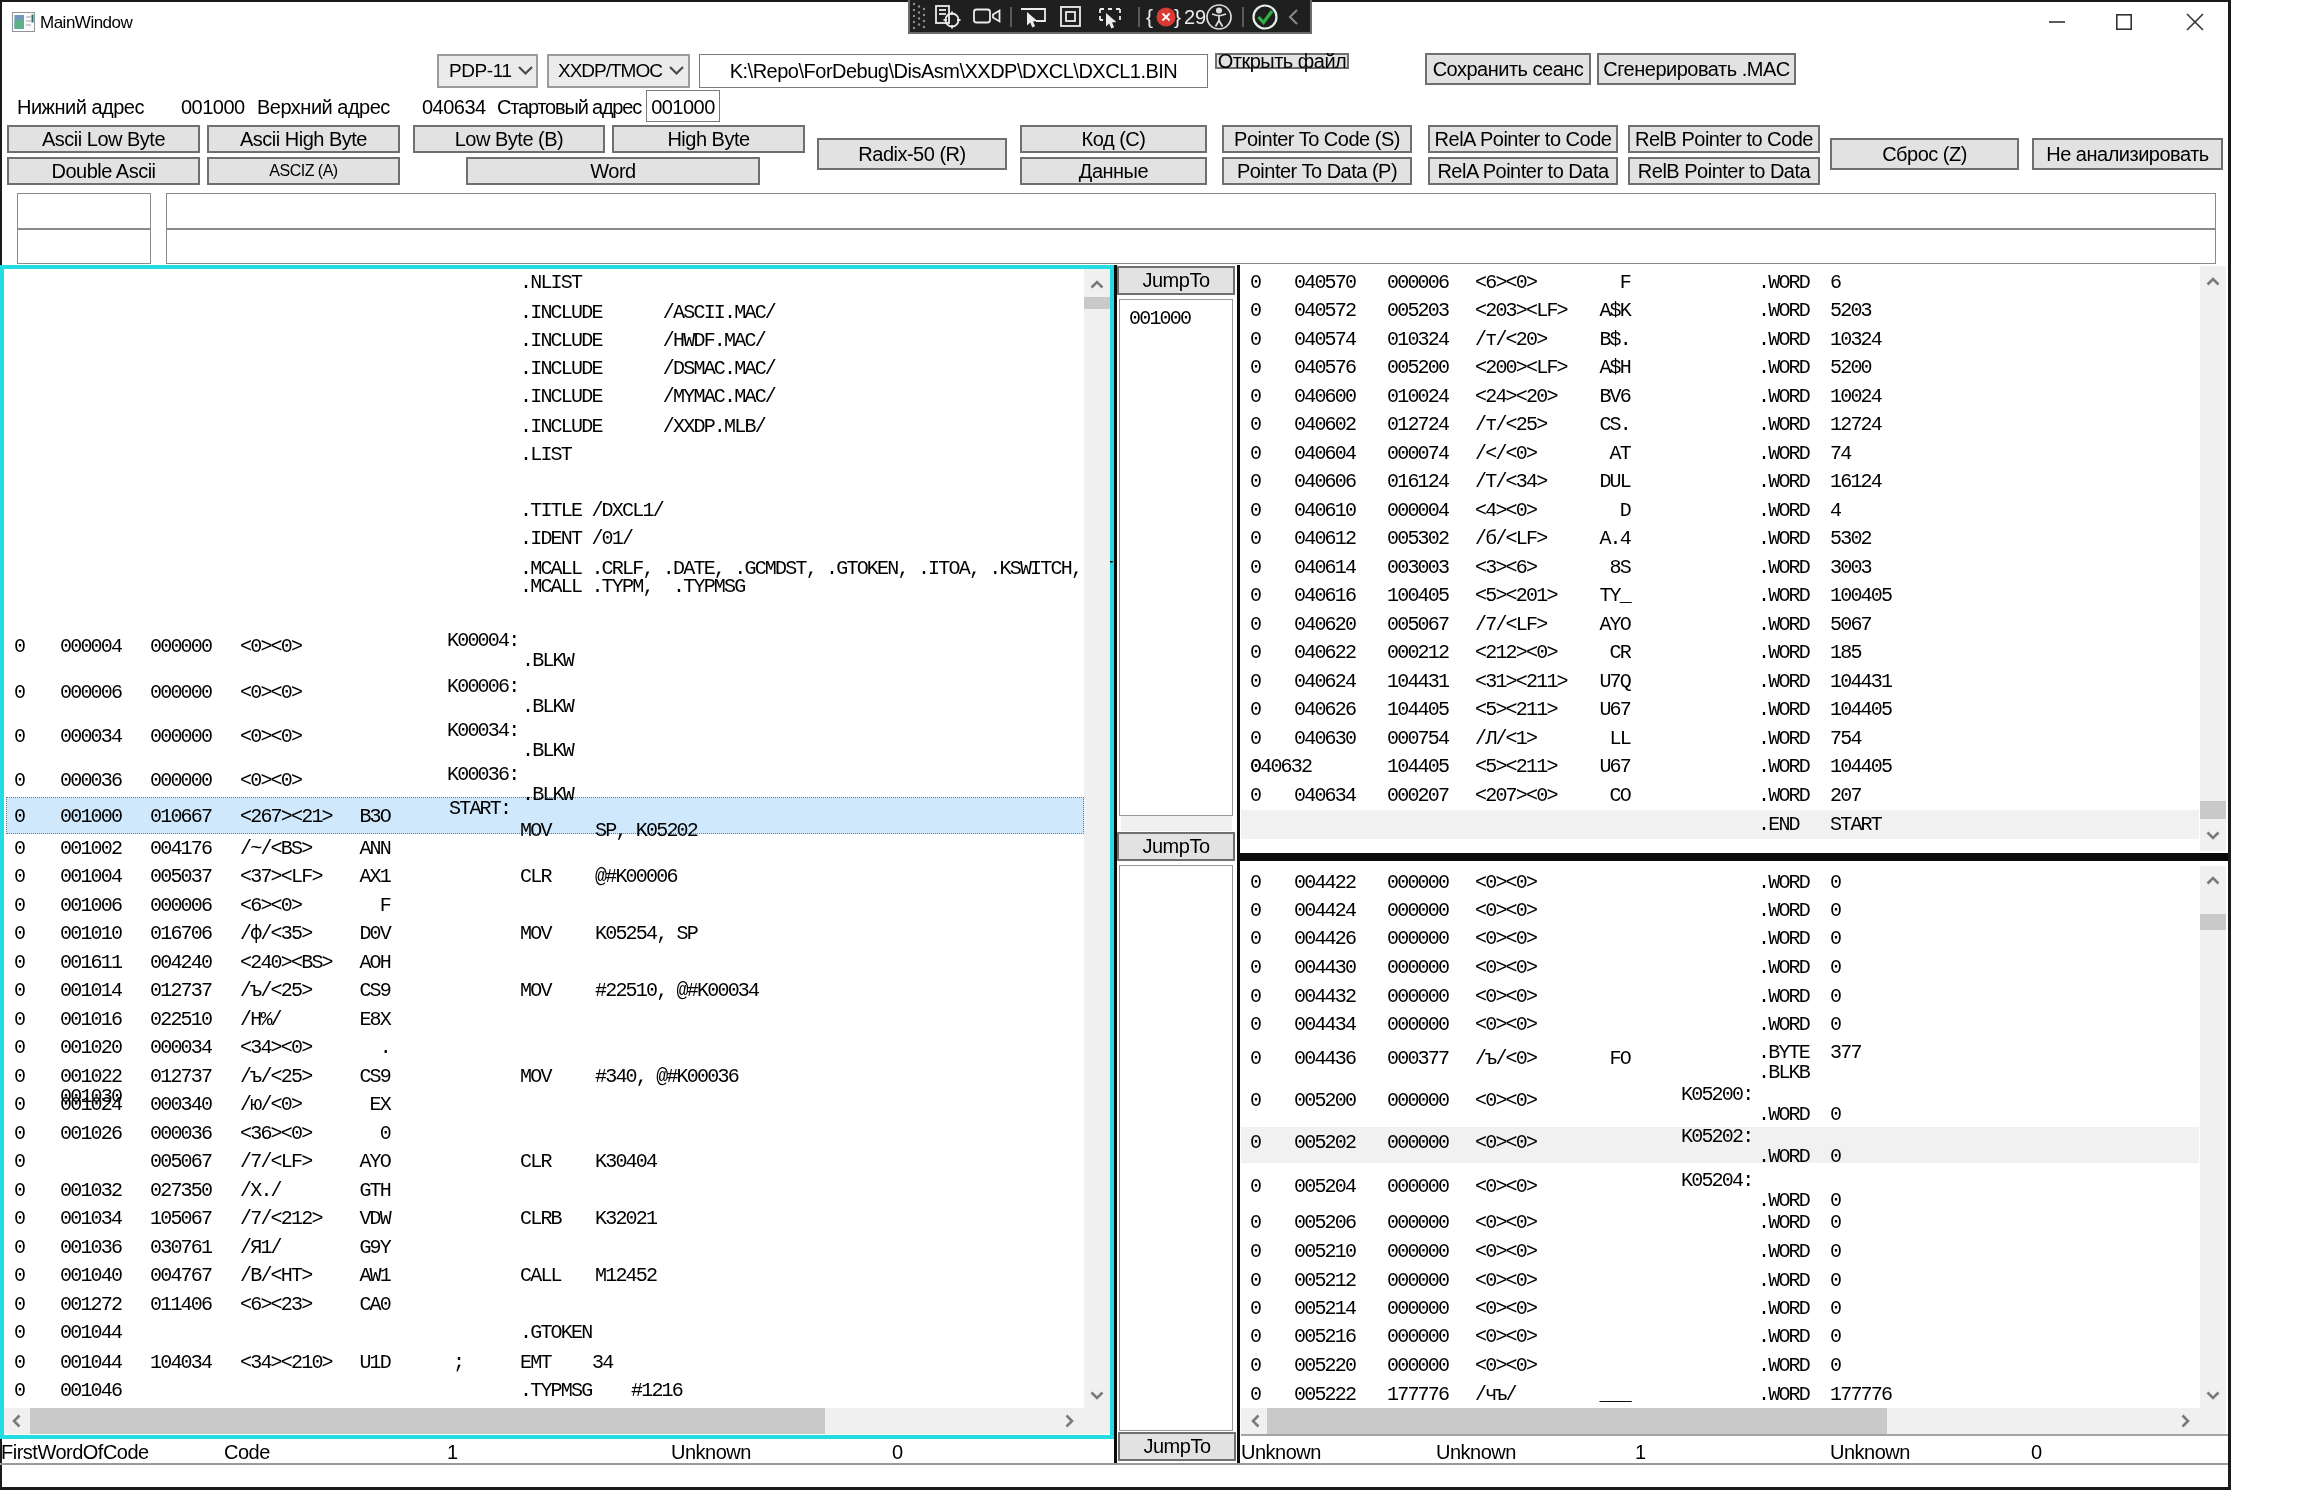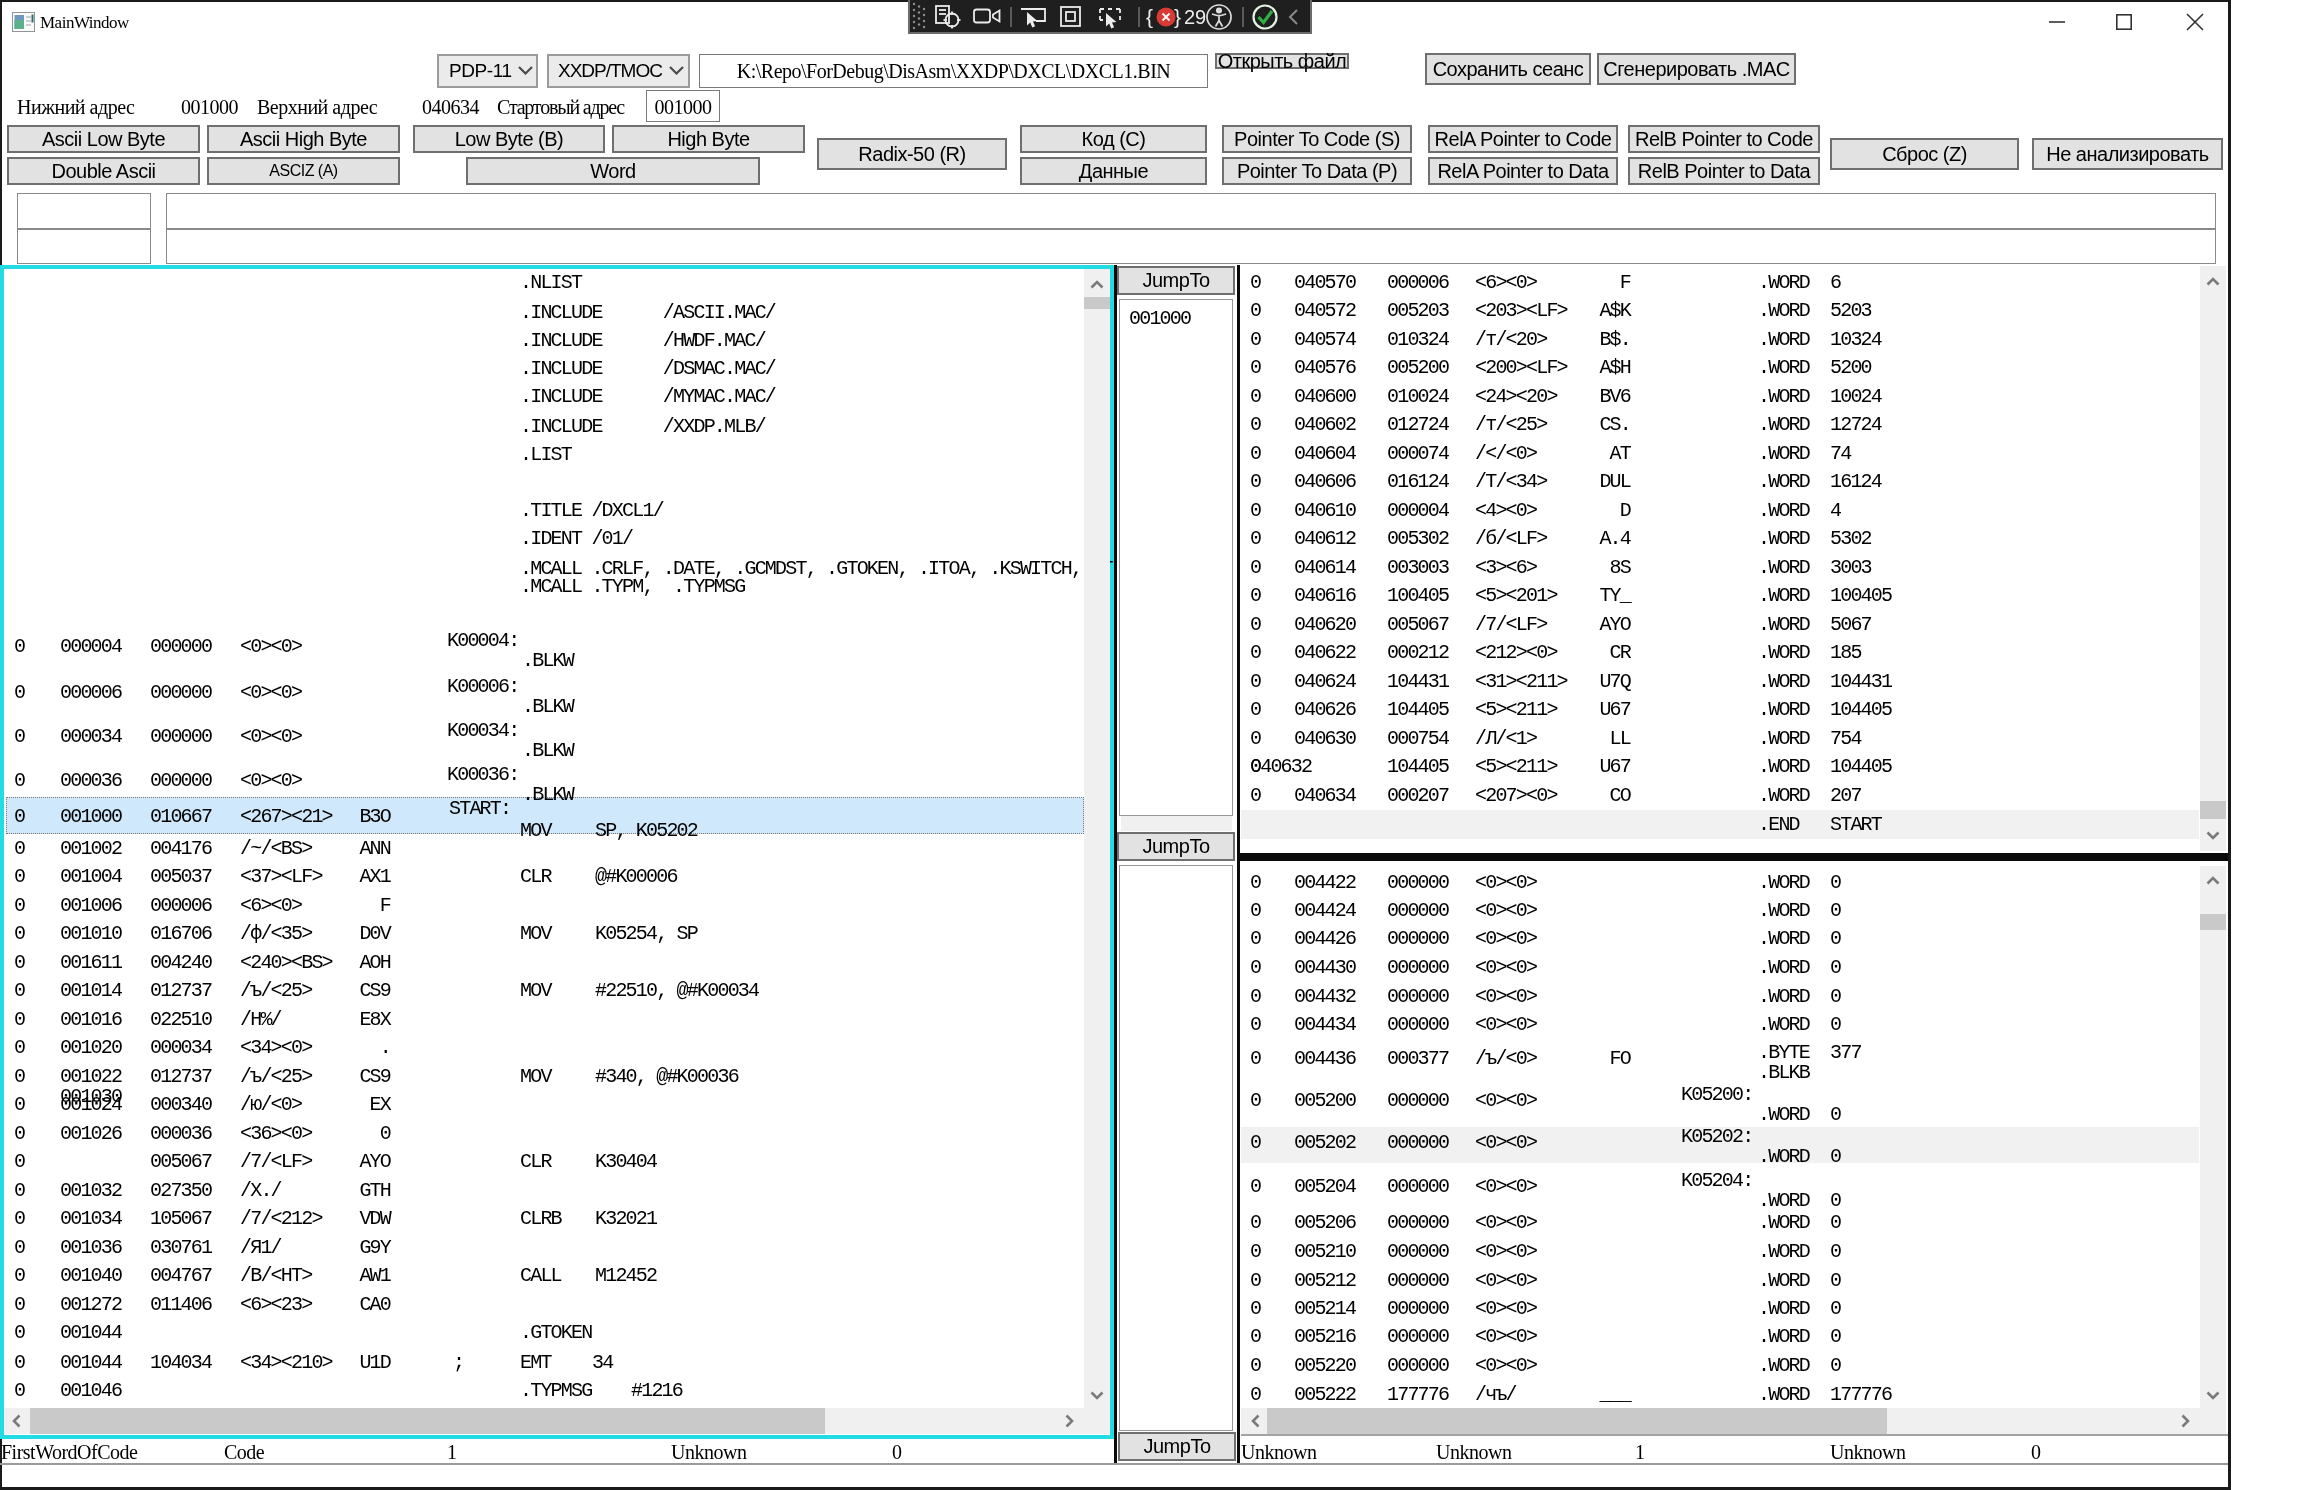--- a/index.html
+++ b/index.html
@@ -1,17 +1,17 @@
 <!DOCTYPE html>
 <html><head><meta charset="utf-8"><style>
 html,body{margin:0;padding:0;width:2304px;height:1490px;background:#fff;overflow:hidden;}
 .abs{position:absolute;box-sizing:border-box;}
 .m{position:absolute;font-family:"Liberation Mono",monospace;font-size:20px;letter-spacing:-1.8px;
    line-height:18px;white-space:pre;color:#000;}
-.u{position:absolute;font-family:Liberation Serif, serif;line-height:22px;letter-spacing:-0.5px;
+.u{position:absolute;font-family:Liberation Sans, sans-serif;line-height:22px;letter-spacing:-0.5px;
    white-space:pre;color:#000;}
 .btn{position:absolute;box-sizing:border-box;background:#e2e2e2;border:2px solid #6f6f6f;letter-spacing:-0.5px;
      display:flex;align-items:center;justify-content:center;white-space:pre;
      font-family:"Liberation Sans",sans-serif;color:#000;}
 </style></head><body>
 <div class="abs" style="left:0px;top:0px;width:2231px;height:1490px;background:#fff;"></div>
 <div class="abs" style="left:0px;top:0px;width:2231px;height:2px;background:#1a1a1a;"></div>
 <div class="abs" style="left:0px;top:0px;width:2px;height:1490px;background:#1a1a1a;"></div>
 <div class="abs" style="left:2228px;top:0px;width:3px;height:1490px;background:#1a1a1a;"></div>
 <div class="abs" style="left:0px;top:1487px;width:2231px;height:3px;background:#1a1a1a;"></div>

